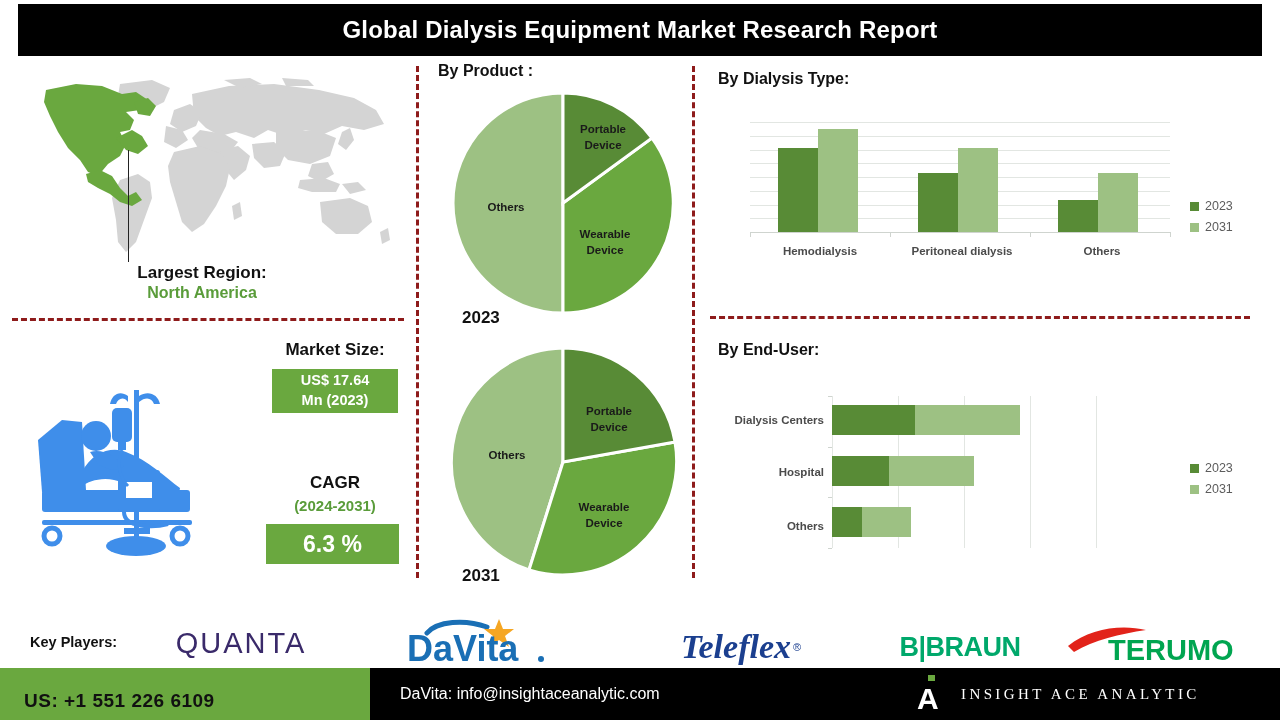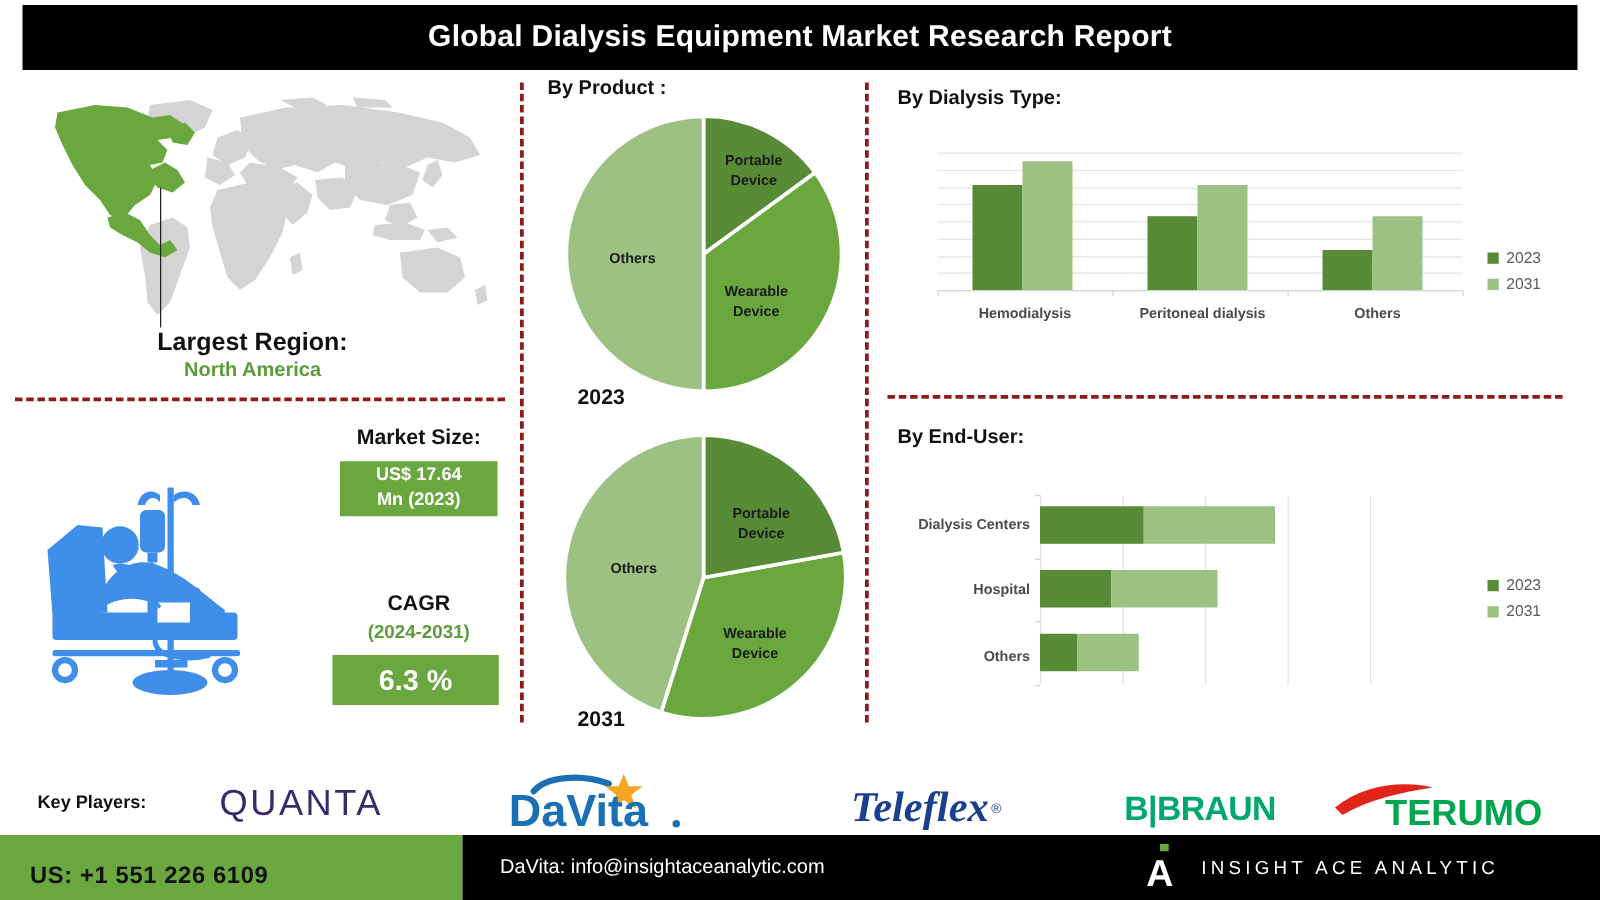--- a/index.html
+++ b/index.html
@@ -13,21 +13,21 @@
 
   
   .vdash{position:absolute;width:0;border-left:3px dashed #8e1b1b;}
   .hdash{position:absolute;height:0;border-top:3px dashed #8e1b1b;}
 
   
   .map-wrap{position:absolute;left:24px;top:72px;width:380px;height:195px;}
   .map-wrap svg{width:100%;height:100%;display:block;}
   .leader{position:absolute;left:128px;top:150px;width:0;height:112px;border-left:1.5px solid #222;}
   .region-label{position:absolute;left:0;top:262px;width:404px;text-align:center;}
-  .region-label .t1{font-size:20px;font-weight:bold;color:#111;display:block;line-height:1.25;}
+  .region-label .t1{font-size:17px;font-weight:bold;color:#111;display:block;line-height:1.25;}
   .region-label .t2{font-size:16px;font-weight:bold;color:#5a9c3a;display:block;line-height:1.3;}
 
   .bed-wrap{position:absolute;left:28px;top:360px;width:220px;height:215px;}
   .bed-wrap svg{width:100%;height:100%;display:block;}
 
   .ms-title{position:absolute;left:250px;top:340px;width:170px;text-align:center;
             font-size:17px;font-weight:bold;color:#111;}
   .ms-box{position:absolute;left:272px;top:369px;width:126px;height:44px;background:#6aa83f;
           display:flex;flex-direction:column;align-items:center;justify-content:center;text-align:right;}
   .ms-box span{color:#ffffff;font-size:14.5px;font-weight:bold;line-height:1.35;}
@@ -72,21 +72,21 @@
   .logo{position:absolute;display:flex;align-items:center;justify-content:center;}
 
   
   .foot-green{position:absolute;left:0;top:668px;width:370px;height:66px;background:#6aa83f;
               display:flex;align-items:center;}
   .foot-green span{color:#111;font-size:19px;font-weight:bold;padding-left:24px;letter-spacing:.5px;}
   .foot-black{position:absolute;left:370px;top:668px;width:910px;height:52px;background:#000;
               display:flex;align-items:center;}
   .foot-black .email{color:#fff;font-size:16px;padding-left:30px;}
   .brand{position:absolute;left:545px;top:0;height:52px;display:flex;align-items:center;}
-  .brand .bname{color:#fff;font-size:15px;letter-spacing:3.4px;margin-left:16px;font-weight:normal;}
+  .brand .bname{color:#fff;font-size:15px;letter-spacing:3.4px;margin-left:16px;font-weight:normal;font-family:Liberation Serif, serif;}
 </style>
 </head>
 <body>
 
 <div class="page">
 
   <div class="header">
     <h1>Global Dialysis Equipment Market Research Report</h1>
   </div>
 

